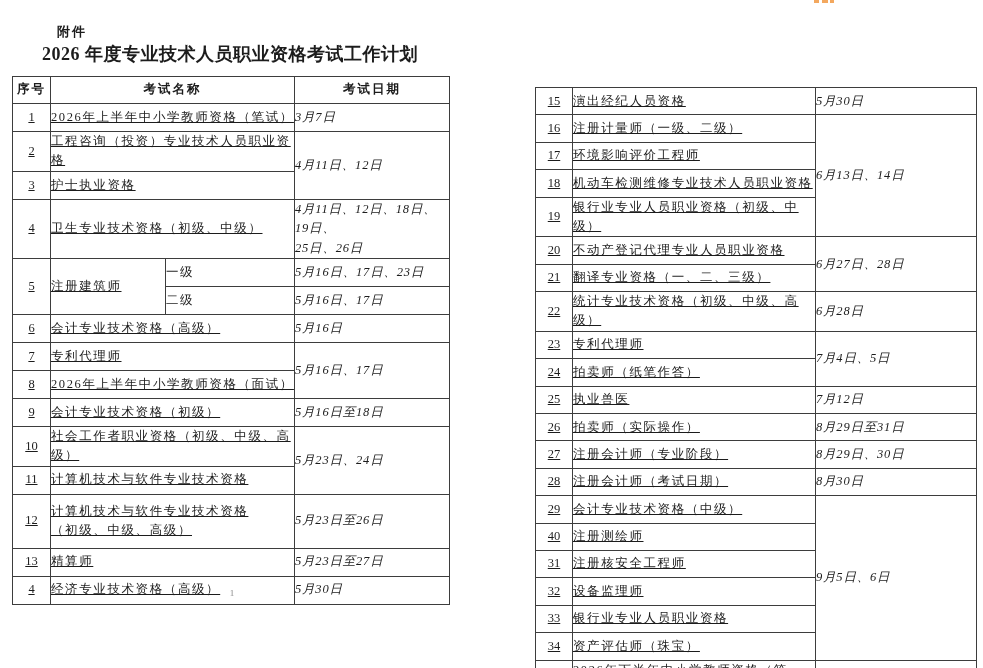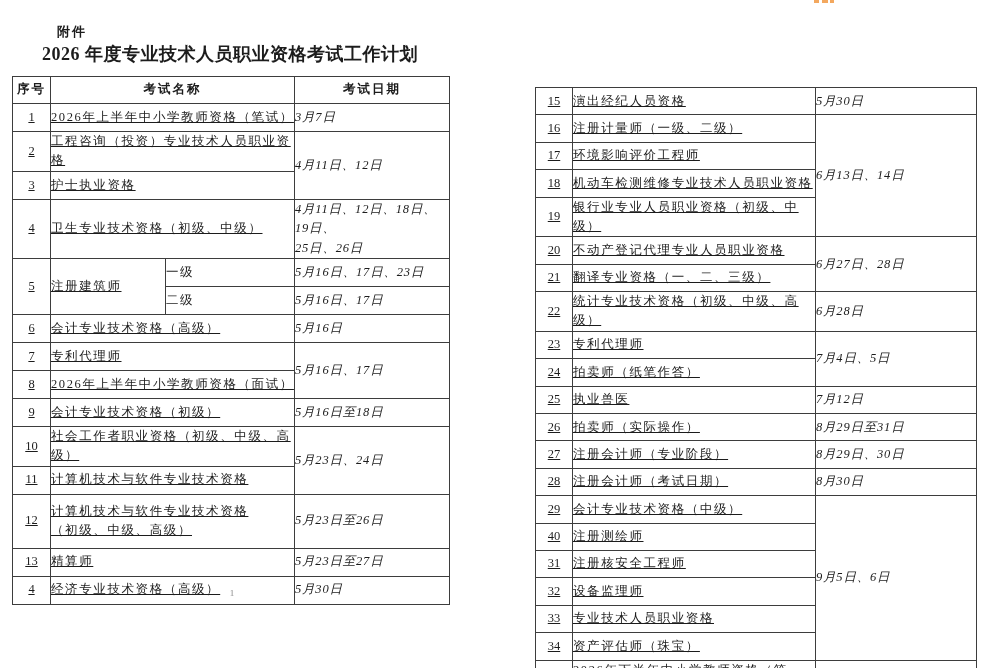--- a/index.html
+++ b/index.html
@@ -242,21 +242,21 @@
     <tr>
       <td class="num">31</td>
       <td class="name">注册核安全工程师</td>
     </tr>
     <tr>
       <td class="num">32</td>
       <td class="name">设备监理师</td>
     </tr>
     <tr>
       <td class="num">33</td>
-      <td class="name">专业技术人员职业资格</td>
+      <td class="name">银行业专业人员职业资格</td>
     </tr>
     <tr>
       <td class="num">34</td>
       <td class="name">资产评估师（珠宝）</td>
     </tr>
     <tr>
       <td class="num">35</td>
       <td class="name">2026年下半年中小学教师资格（笔试）</td>
       <td class="date">9月12日</td>
     </tr>

